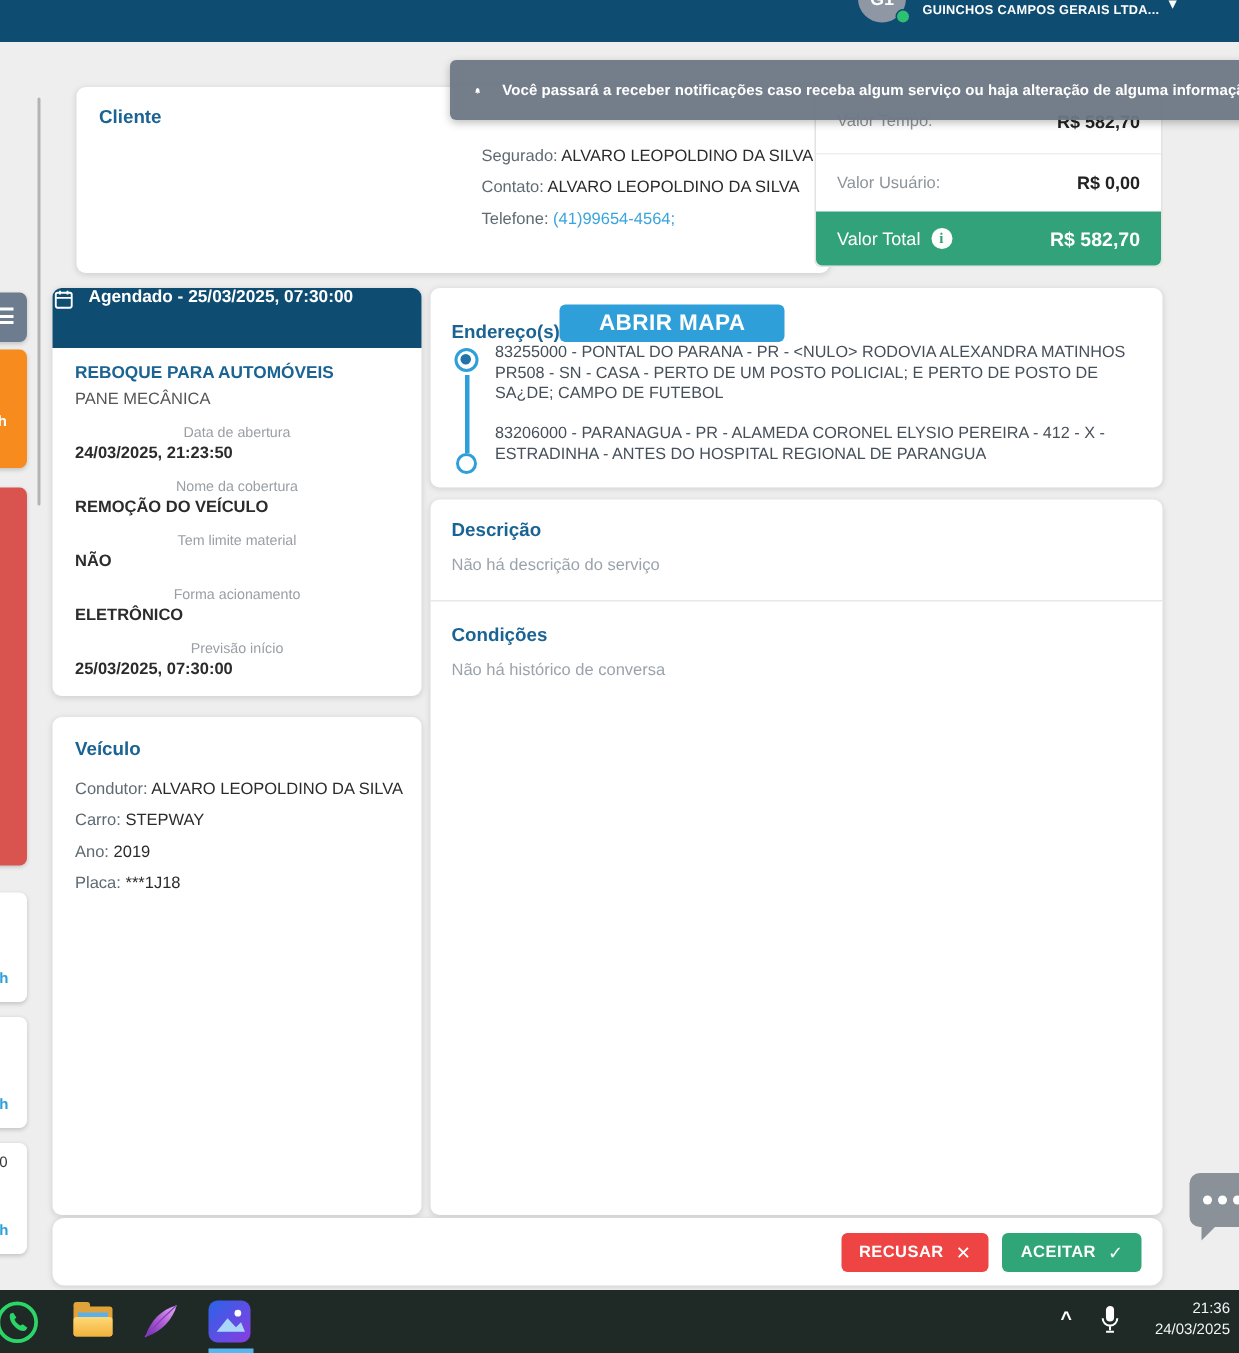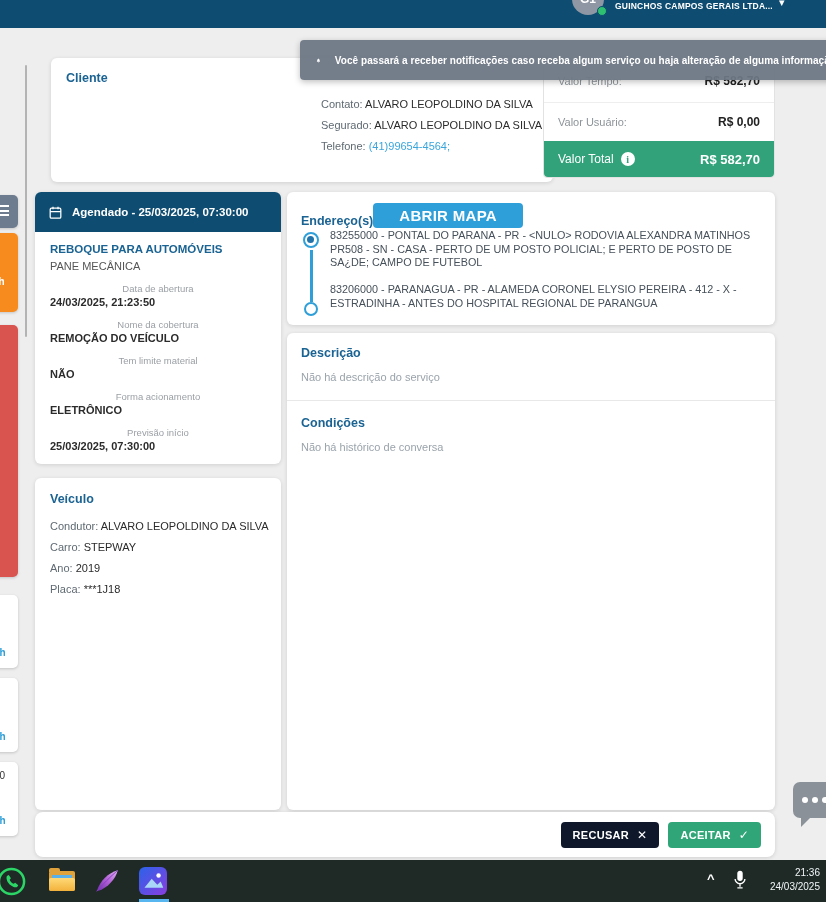--- a/index.html
+++ b/index.html
@@ -46,22 +46,22 @@
   .vtotal { height:36px; background:#31a27a; border-radius:0 0 4px 4px; display:flex;
             justify-content:space-between; align-items:center; padding:0 14px; }
   .vtotal .lbl { color:#fff; font-size:12px; display:flex; align-items:center; gap:7px; }
   .vtotal .amt { color:#fff; font-size:13px; font-weight:bold; }
   .info-i { width:14px; height:14px; border-radius:50%; background:#fff; color:#31a27a;
             font-size:10px; font-weight:bold; display:inline-flex; align-items:center; justify-content:center;
             font-family:"Liberation Serif",serif; }
 
   
   #agendado { left:35px; top:192px; width:246px; height:272px; }
-  .ag-head { height:40px; background:#0e4d71; border-radius:6px 6px 0 0; display:flex; align-items:center;
-             padding-left:13px; gap:9px; color:#fff; font-size:11.5px; font-weight:bold; }
+  .ag-head { height:40px; background:#0e4d71; border-radius:6px 6px 0 0; display:flex; 
+             gap:9px; color:#fff; font-size:11.5px; font-weight:bold; }
   .ag-body { padding:11px 15px; }
   .svc { color:#1a6393; font-weight:bold; font-size:11.5px; }
   .prob { color:#555; font-size:11px; margin-top:5px; }
   .glabel { color:#9a9fa4; font-size:9.5px; margin-top:11px;text-align:center; }
   .gvalue { color:#2b2b2b; font-size:11px; font-weight:bold; margin-top:2px; }
 
   
   #veiculo { left:35px; top:478px; width:246px; height:332px; padding:14px 15px; }
 
   
@@ -85,21 +85,21 @@
   .empty-txt { color:#9aa3ab; font-size:11px; margin-top:11px; }
   .divider { position:absolute; left:0; top:67px; width:488px; height:1px; background:#e8e8e8; }
   .cond-title { position:absolute; left:14px; top:83px; }
   .cond-empty { position:absolute; left:14px; top:108px; color:#9aa3ab; font-size:11px; }
 
   
   #footer { left:35px; top:812px; width:740px; height:45px; border-radius:8px; display:flex;
             align-items:center; justify-content:flex-end; gap:9px; padding-right:14px; }
   .btn { border:none; height:26px; border-radius:4px; color:#fff; font-weight:bold; font-size:11px;
          letter-spacing:.3px; display:flex; align-items:center; gap:8px; padding:0 12px; font-family:inherit; }
-  .btn-recusar { background:#0f172a; }
+  .btn-recusar { background:#ef4444; }
   .btn-aceitar { background:#30a678; }
   .btn .gl { font-size:12px; font-weight:bold; }
 
   
   .bubble { position:absolute; left:793px; top:782px; width:44px; height:36px; background:#8b9198;
             border-radius:7px; display:flex; align-items:center; justify-content:center; gap:4px; z-index:20; }
   .bubble i { width:6px; height:6px; border-radius:50%; background:#fff; }
   .bubble-tail { position:absolute; left:801px; top:816px; width:0; height:0;
                  border-left:11px solid #8b9198; border-bottom:11px solid transparent; z-index:20; }
 
@@ -171,22 +171,22 @@
       <span>G1</span>
     </div>
     <div class="status-dot"></div>
     <div class="company">GUINCHOS CAMPOS GERAIS LTDA...</div>
     <div class="caret">▾</div>
   </div>
 
   <div class="card" id="cliente">
     <div class="sec-title">Cliente</div>
     <div class="col2">
+      <div class="kv"><span>Segurado: </span><span class="v">ALVARO LEOPOLDINO DA SILVA</span></div>
       <div class="kv"><span>Contato: </span><span class="v">ALVARO LEOPOLDINO DA SILVA</span></div>
-      <div class="kv"><span>Segurado: </span><span class="v">ALVARO LEOPOLDINO DA SILVA</span></div>
       <div class="kv"><span>Telefone: </span><span class="link">(41)99654-4564;</span></div>
     </div>
   </div>
 
   <div id="valores">
     <div class="vrow vrow1">
       <span class="lbl">Valor Tempo:</span>
         <span class="amt">R$ 582,70</span>
     </div>
     <div class="vrow vrow2">

